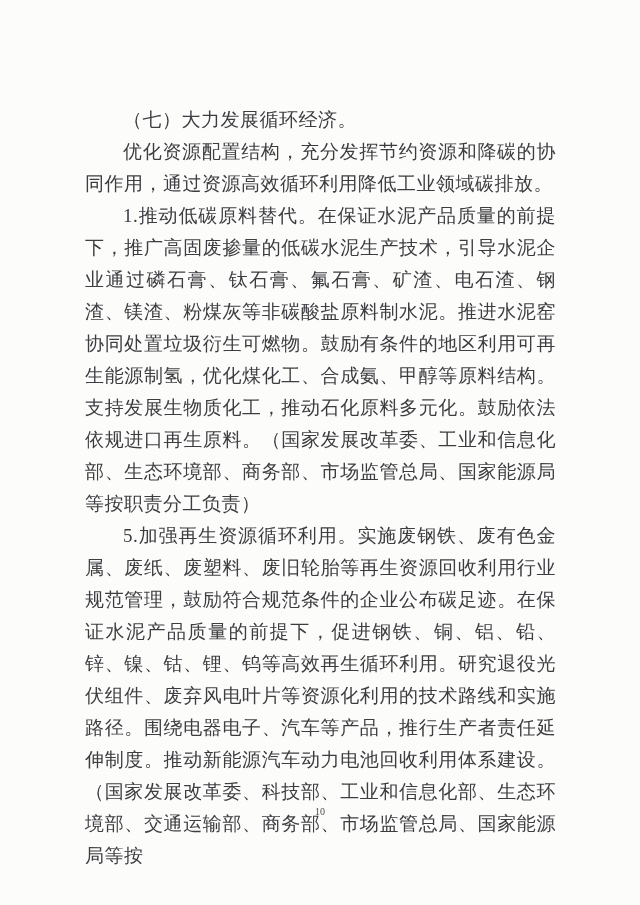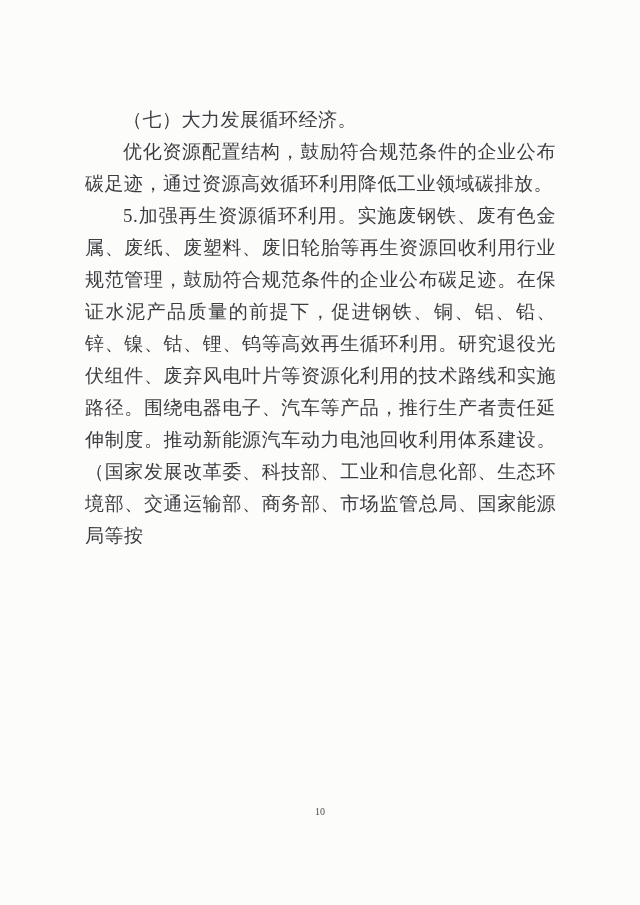--- a/index.html
+++ b/index.html
@@ -53,20 +53,21 @@
     color: #4a4a4e;
     line-height: 18px;
   }
 </style>
 </head>
 <body>
 
 <div class="page">
   <div class="content">
     <p class="section-heading">（七）大力发展循环经济。</p>
-    <p class="para">优化资源配置结构，鼓励符合规范条件的企业公布碳足迹，通过资源高效循环利用降低工业领域碳排放。</p>
+    <p class="para">优化资源配置结构，充分发挥节约资源和降碳的协同作用，通过资源高效循环利用降低工业领域碳排放。</p>
+    <p class="para"><span class="lead">1.推动低碳原料替代。</span><span>在保证水泥产品质量的前提下，推广高固废掺量的低碳水泥生产技术，引导水泥企业通过磷石膏、钛石膏、氟石膏、矿渣、电石渣、钢渣、镁渣、粉煤灰等非碳酸盐原料制水泥。推进水泥窑协同处置垃圾衍生可燃物。鼓励有条件的地区利用可再生能源制氢，优化煤化工、合成氨、甲醇等原料结构。支持发展生物质化工，推动石化原料多元化。鼓励依法依规进口再生原料。（国家发展改革委、工业和信息化部、生态环境部、商务部、市场监管总局、国家能源局等按职责分工负责）</span></p>
     <p class="para"><span class="lead">5.加强再生资源循环利用。</span><span>实施废钢铁、废有色金属、废纸、废塑料、废旧轮胎等再生资源回收利用行业规范管理，鼓励符合规范条件的企业公布碳足迹。在保证水泥产品质量的前提下，促进钢铁、铜、铝、铅、锌、镍、钴、锂、钨等高效再生循环利用。研究退役光伏组件、废弃风电叶片等资源化利用的技术路线和实施路径。围绕电器电子、汽车等产品，推行生产者责任延伸制度。推动新能源汽车动力电池回收利用体系建设。（国家发展改革委、科技部、工业和信息化部、生态环境部、交通运输部、商务部、市场监管总局、国家能源局等按</span></p>
   </div>
 
   <div class="footer">
     <span>10</span>
   </div>
 </div>
 
 </body></html>

